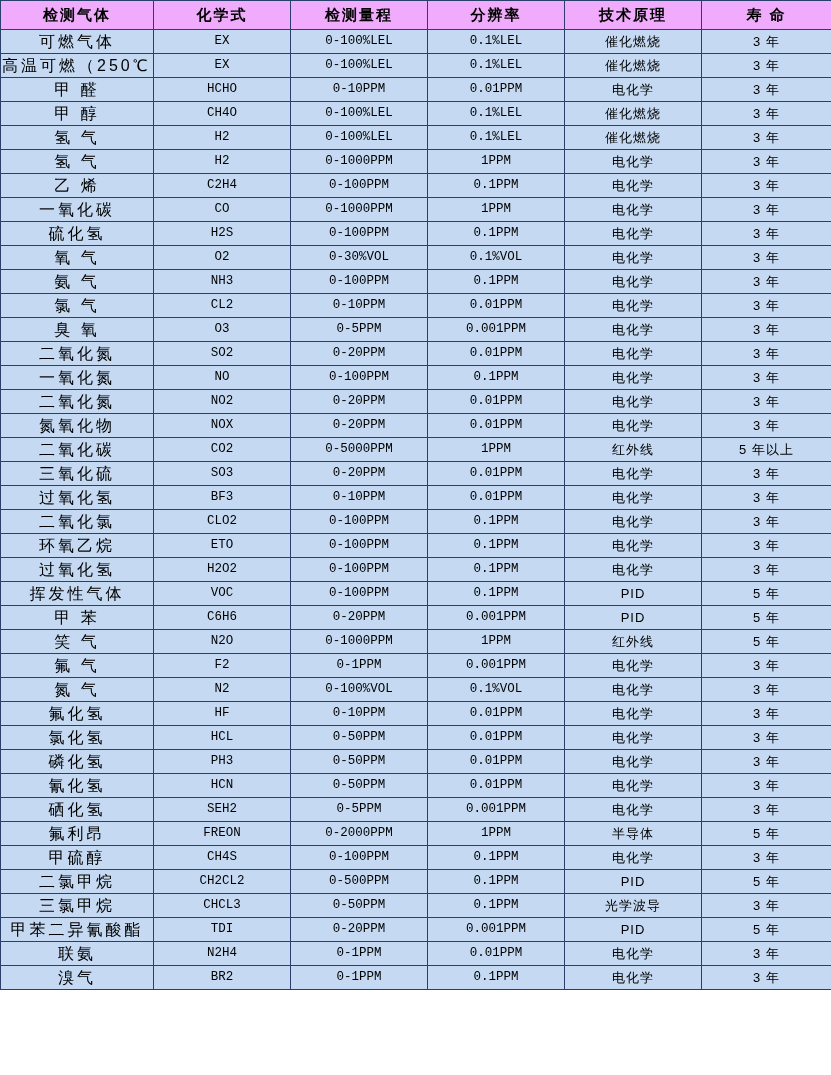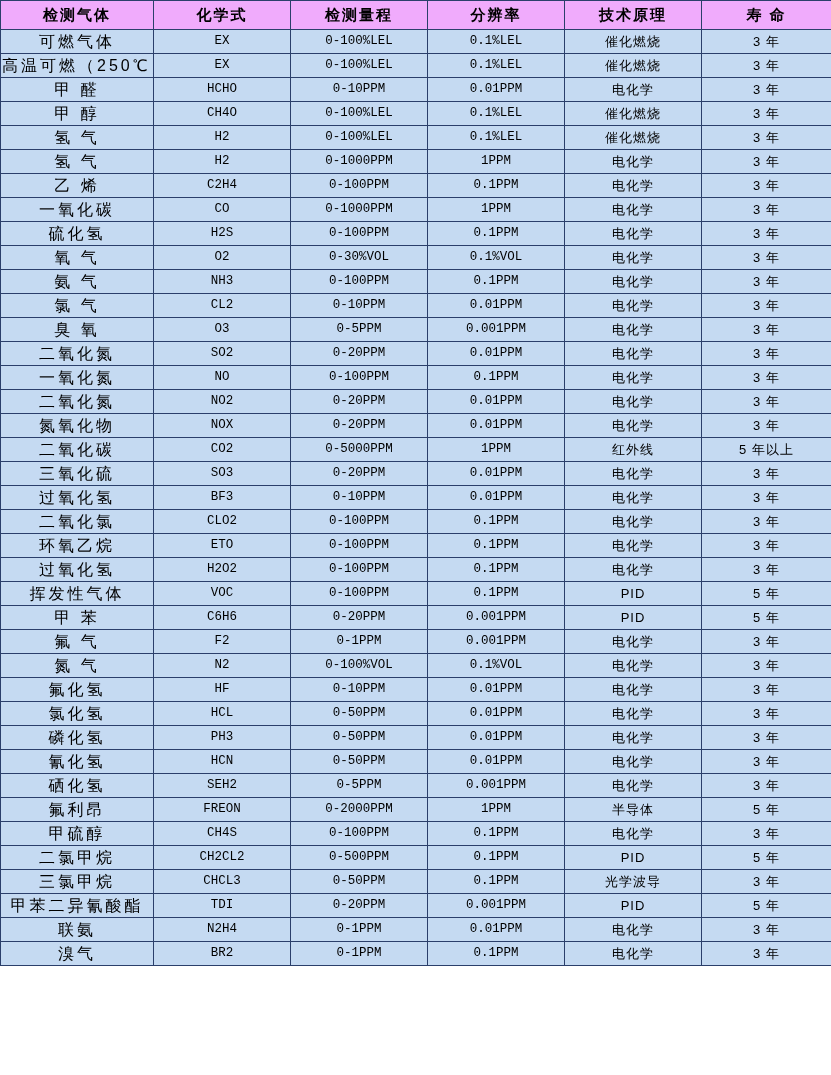--- a/index.html
+++ b/index.html
@@ -278,20 +278,28 @@
       </tr>
       <tr>
         <td class="name">甲 苯</td>
         <td class="formula">C6H6</td>
         <td class="range">0-20PPM</td>
         <td class="resolution">0.001PPM</td>
         <td class="principle">PID</td>
         <td class="life">5 年</td>
       </tr>
       <tr>
+        <td class="name">笑 气</td>
+        <td class="formula">N2O</td>
+        <td class="range">0-1000PPM</td>
+        <td class="resolution">1PPM</td>
+        <td class="principle">红外线</td>
+        <td class="life">5 年</td>
+      </tr>
+      <tr>
         <td class="name">氟 气</td>
         <td class="formula">F2</td>
         <td class="range">0-1PPM</td>
         <td class="resolution">0.001PPM</td>
         <td class="principle">电化学</td>
         <td class="life">3 年</td>
       </tr>
       <tr>
         <td class="name">氮 气</td>
         <td class="formula">N2</td>

